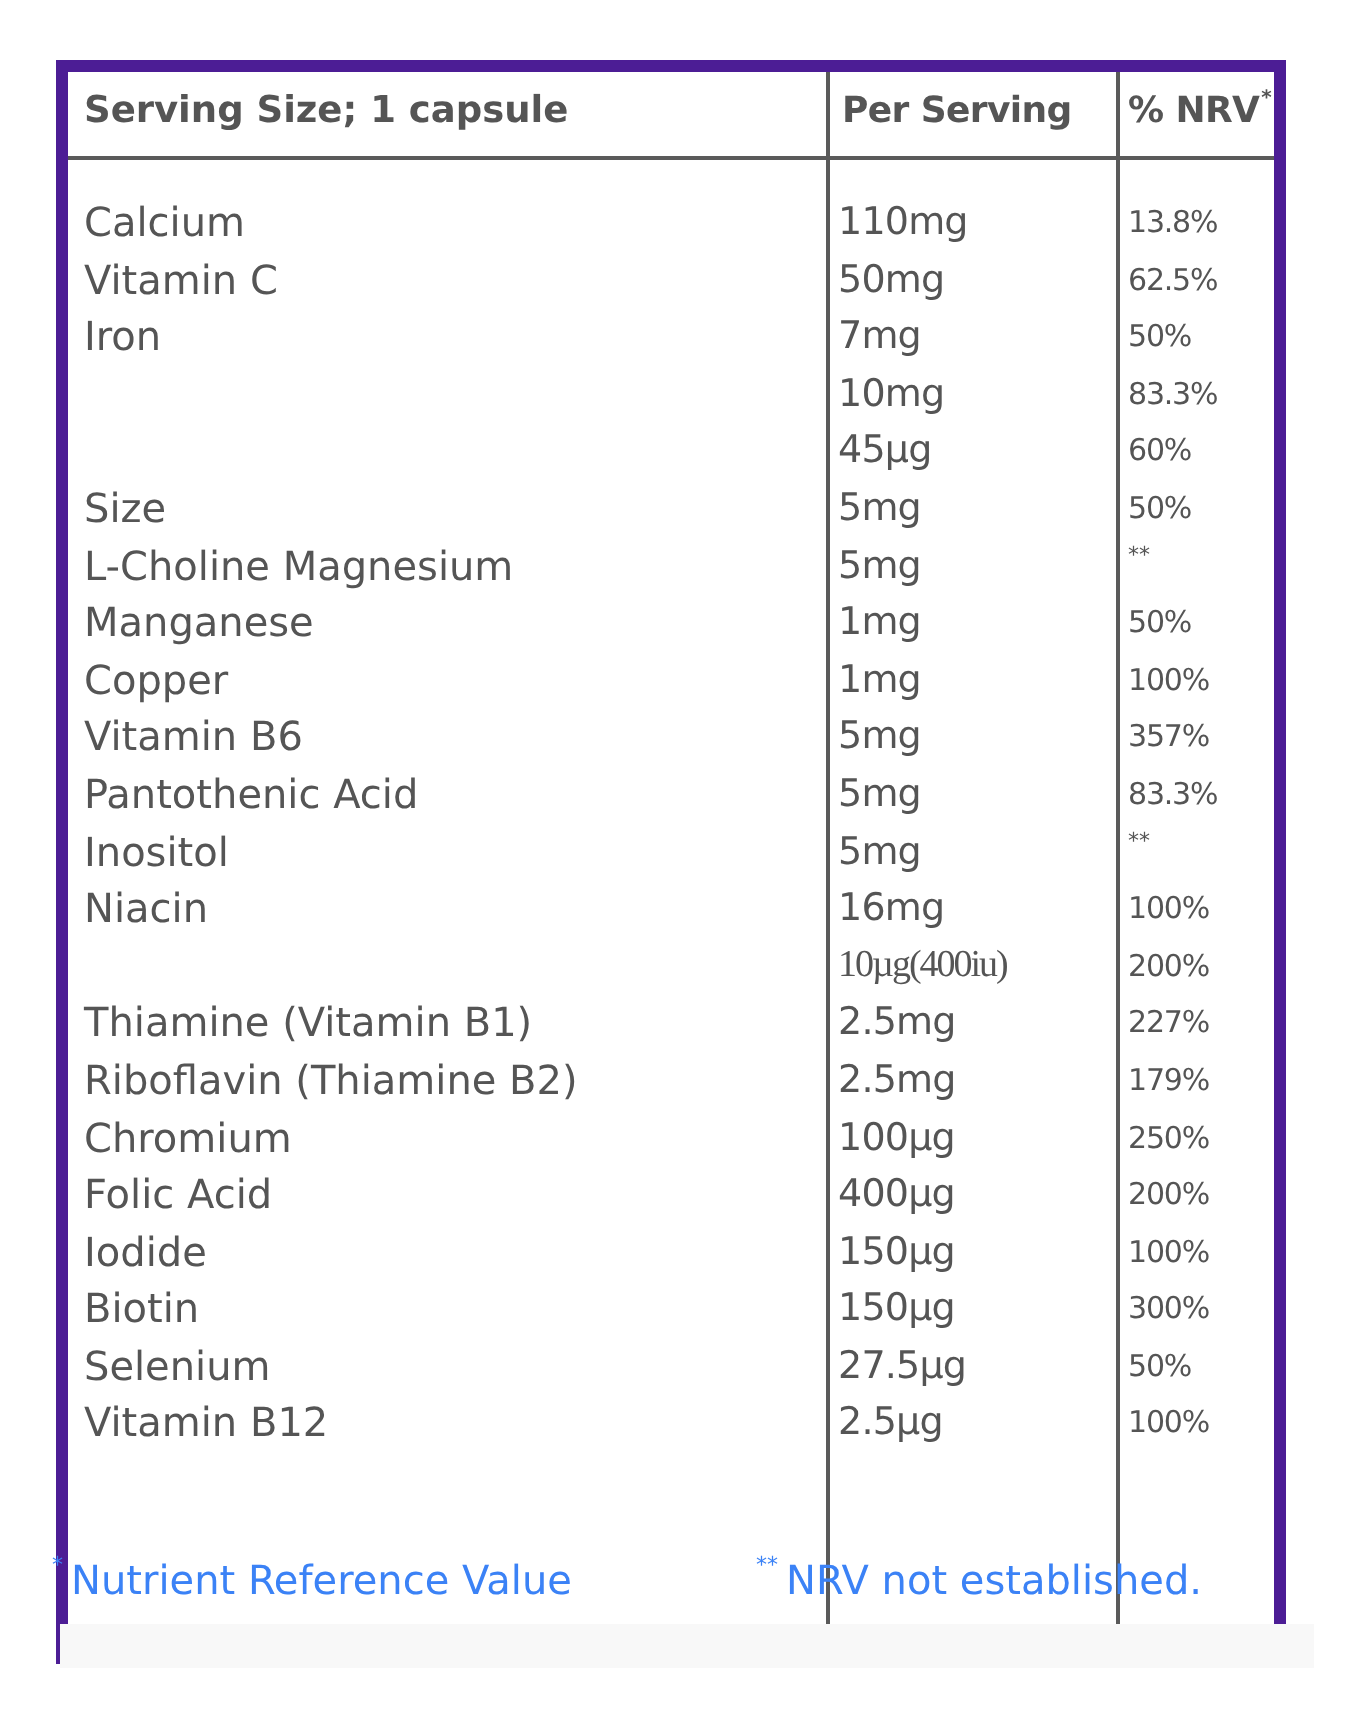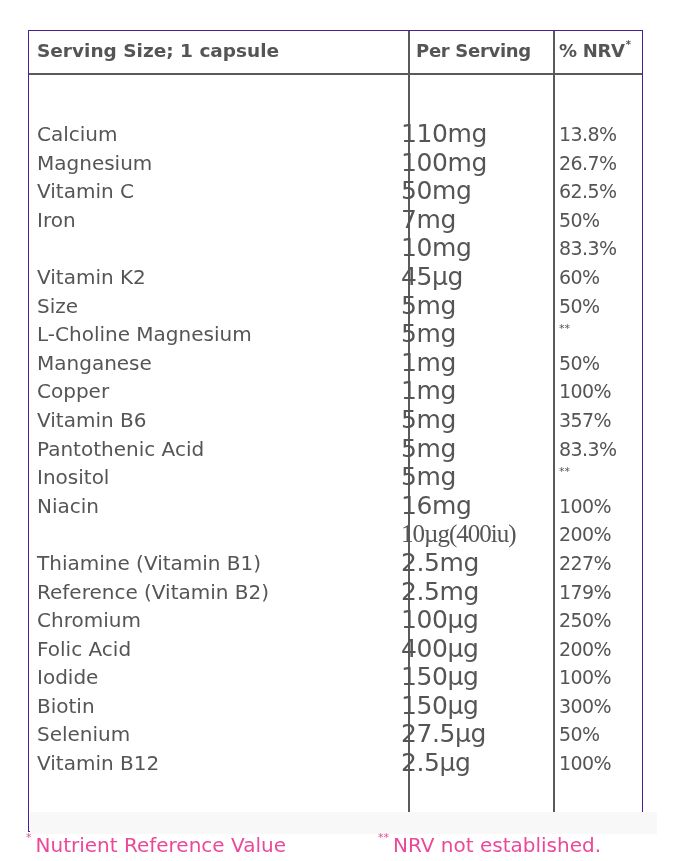--- a/index.html
+++ b/index.html
@@ -14,21 +14,21 @@
       overflow: hidden;
       font-family: "DejaVu Sans", sans-serif;
       color: #555555;
     }
     .table-wrap {
       position: absolute;
       left: 28px;
       top: 30px;
       width: 615px;
       height: 802px;
-      border: 1px solid #4c1d95;
+      border: 6px solid #4c1d95;
       box-sizing: border-box;
     }
     .col-divider {
       position: absolute;
       top: 0;
       bottom: 0;
       width: 2px;
       background: #5a5a5a;
     }
     .col-divider.d1 { left: 379px; }
@@ -59,59 +59,58 @@
       vertical-align: top;
       position: relative;
       top: -6px;
       margin-left: 1px;
     }
     .rows {
       position: absolute;
       left: 0;
       right: 0;
       top: 61px;
-      margin-top: 28px;
     }
     .row {
       position: relative;
       height: 28.6px;
     }
     .cell {
       position: absolute;
       top: 0;
       height: 28.6px;
       line-height: 28px;
       font-size: 20px;
       color: #555555;
       white-space: nowrap;
     }
     .cell.name { left: 8px; }
-    .cell.amount { left: 372px; letter-spacing: -0.4px; font-size: 25px; }
-    .cell.nrv { left: 530px; letter-spacing: -0.6px; font-size: 19px; }
+    .cell.amount { left: 385px; letter-spacing: -0.4px; font-size: 19px; }
+    .cell.nrv { left: 530px; letter-spacing: -0.6px; font-size: 15px; }
     .cell.nrv.stars {
       font-size: 11px;
       line-height: 14px;
       top: 2px;
       letter-spacing: 0;
     }
     .footer-band {
       position: absolute;
       left: 30px;
       top: 812px;
       width: 627px;
       height: 22px;
       background: #f8f8f8;
     }
     .footer {
       position: absolute;
-      top: 831px;
+      top: 776px;
       height: 28px;
       line-height: 28px;
       font-size: 20px;
-      color: #ec4899;
+      color: #3b82f6;
       white-space: nowrap;
     }
     .footer.f1 { left: 26px; }
     .footer.f2 { left: 378px; }
     .footer .mark {
       font-size: 11px;
       vertical-align: top;
       position: relative;
       top: -7px;
       margin-right: 4px;
@@ -130,40 +129,34 @@
     <div class="hcell c3"><span>% NRV</span><sup>*</sup></div>
   </div>
 
   <div class="rows">
     <div class="row">
         <span class="cell name">Calcium</span>
         <span class="cell amount">110mg</span>
         <span class="cell nrv">13.8%</span>
       </div>
     <div class="row">
-        <span class="cell name">Magnesium</span>
-        <span class="cell amount">100mg</span>
-        <span class="cell nrv">26.7%</span>
-      </div>
-    <div class="row">
         <span class="cell name">Vitamin C</span>
         <span class="cell amount">50mg</span>
         <span class="cell nrv">62.5%</span>
       </div>
     <div class="row">
         <span class="cell name">Iron</span>
         <span class="cell amount">7mg</span>
         <span class="cell nrv">50%</span>
       </div>
     <div class="row">
         <span class="cell amount">10mg</span>
         <span class="cell nrv">83.3%</span>
       </div>
     <div class="row">
-        <span class="cell name">Vitamin K2</span>
         <span class="cell amount">45µg</span>
         <span class="cell nrv">60%</span>
       </div>
     <div class="row">
         <span class="cell name">Size</span>
         <span class="cell amount">5mg</span>
         <span class="cell nrv">50%</span>
       </div>
     <div class="row">
         <span class="cell name">L-Choline Magnesium</span>
@@ -203,21 +196,21 @@
     <div class="row">
         <span class="cell amount" style="letter-spacing:-1px;font-family:Liberation Serif, serif;">10µg(400iu)</span>
         <span class="cell nrv">200%</span>
       </div>
     <div class="row">
         <span class="cell name">Thiamine (Vitamin B1)</span>
         <span class="cell amount">2.5mg</span>
         <span class="cell nrv">227%</span>
       </div>
     <div class="row">
-        <span class="cell name">Reference (Vitamin B2)</span>
+        <span class="cell name">Riboflavin (Thiamine B2)</span>
         <span class="cell amount">2.5mg</span>
         <span class="cell nrv">179%</span>
       </div>
     <div class="row">
         <span class="cell name">Chromium</span>
         <span class="cell amount">100µg</span>
         <span class="cell nrv">250%</span>
       </div>
     <div class="row">
         <span class="cell name">Folic Acid</span>

